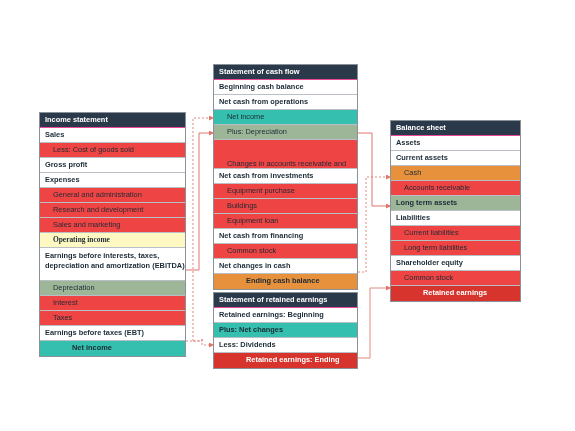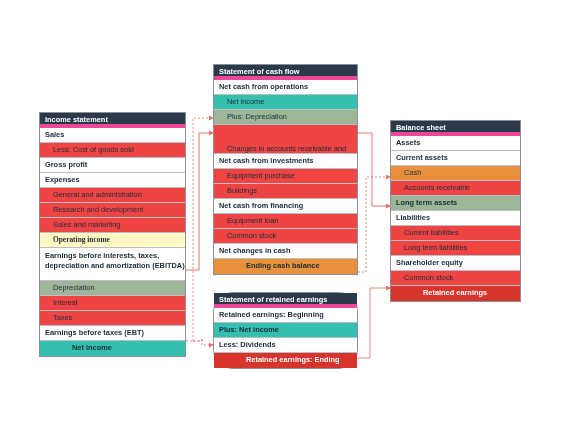--- a/index.html
+++ b/index.html
@@ -20,21 +20,21 @@
     font-size:7.4px;
     color:#1c2b36;
     padding-left:5px;
     white-space:nowrap;
     overflow:hidden;
     display:block;
   }
   .row:last-child{border-bottom:none;padding-left:32px;}
   .hdr{
     background:#2b3a4a;color:#ffffff;font-weight:bold;
-    border-bottom:4px solid #ec4899;
+    border-bottom:1px solid #ec4899;
   }
   .bold{font-weight:bold;background:#ffffff;}
   .sub{background:#ef4444;padding-left:13px;}
   .sub2{background:#fef9c3;padding-left:13px;font-weight:bold;font-family:Liberation Serif, serif;}
   .green{background:#9db698;}
   .teal{background:#35bfae;}
   .orange{background:#e8913c;}
   .red{background:#d6342c;color:#ffffff;}
   .tall{height:29px;line-height:9.5px;padding-top:19px;white-space:normal;}
   .tall3{height:33px;line-height:9.8px;padding-top:3px;white-space:normal;}
@@ -103,38 +103,39 @@
       <div class="row bold tall3">Earnings before interests, taxes, depreciation and amortization (EBITDA)</div>
       <div class="row sub green">Depreciation</div>
       <div class="row sub">Interest</div>
       <div class="row sub">Taxes</div>
       <div class="row bold">Earnings before taxes (EBT)</div>
       <div class="row bold teal">Net income</div>
     </div>
 
   <div class="panel" id="p-cf" style="left:213px;top:64px;width:145px;">
     <div class="row hdr">Statement of cash flow</div>
+  <div class="row bold">Beginning cash balance</div>
       <div class="row bold">Net cash from operations</div>
       <div class="row sub teal">Net income</div>
       <div class="row sub green">Plus: Depreciation</div>
       <div class="row sub tall">Changes in accounts receivable and accounts payables</div>
       <div class="row bold">Net cash from investments</div>
       <div class="row sub">Equipment purchase</div>
       <div class="row sub">Buildings</div>
+      <div class="row sub">Equipment loan</div>
       <div class="row bold">Net cash from financing</div>
-      <div class="row sub">Equipment loan</div>
       <div class="row sub">Common stock</div>
       <div class="row bold">Net changes in cash</div>
       <div class="row bold orange">Ending cash balance</div>
     </div>
 
-  <div class="panel" id="p-re" style="left:213px;top:292px;width:145px;border-radius:20px;">
+  <div class="panel" id="p-re" style="left:213px;top:292px;width:145px;">
     <div class="row hdr">Statement of retained earnings</div>
   <div class="row bold">Retained earnings: Beginning</div>
-      <div class="row bold teal">Plus: Net income</div>
+      <div class="row bold teal">Plus: Net changes</div>
       <div class="row bold">Less: Dividends</div>
       <div class="row bold red">Retained earnings: Ending</div>
     </div>
 
   <div class="panel" id="p-bs" style="left:390px;top:120px;width:131px;">
     <div class="row hdr">Balance sheet</div>
   <div class="row bold">Assets</div>
       <div class="row bold">Current assets</div>
       <div class="row sub orange">Cash</div>
       <div class="row sub">Accounts receivable</div>

